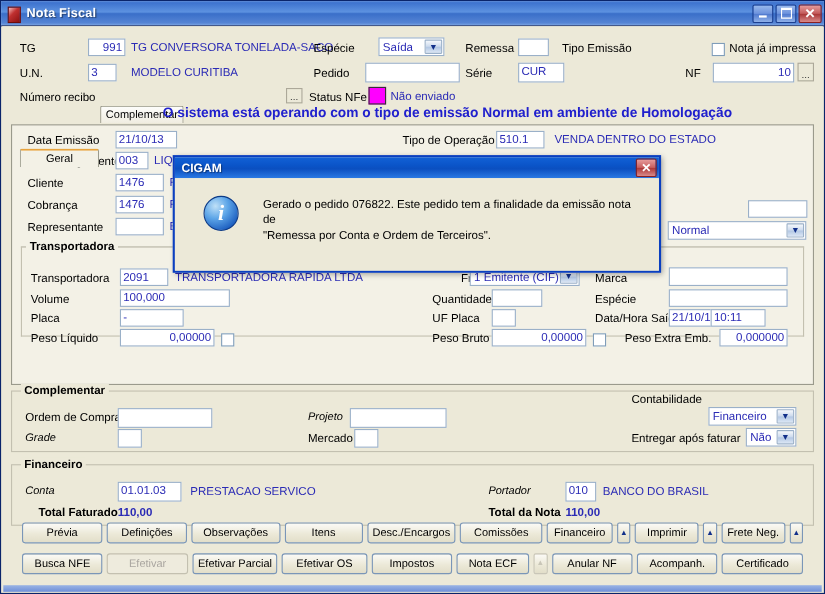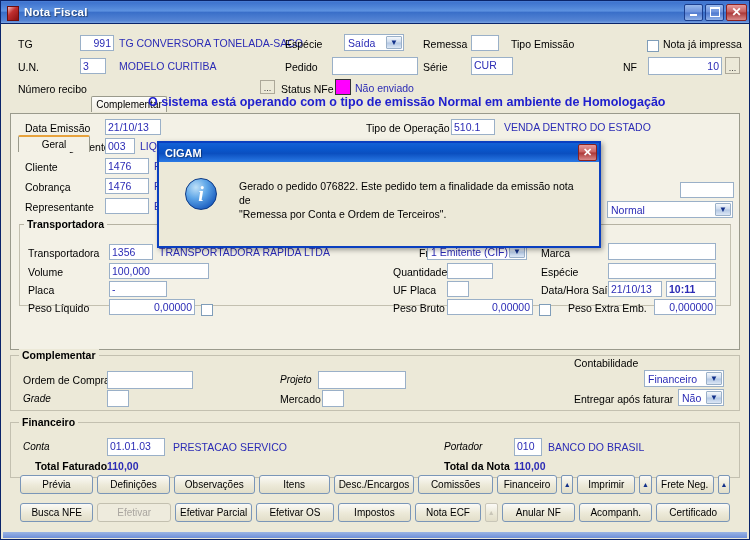--- a/index.html
+++ b/index.html
@@ -306,21 +306,21 @@
       <span class="field abs" style="left:669px; top:68px; width:54px;"></span>
       <span class="combo abs" style="left:596px; top:87px; width:126px;">
         <span>Normal</span>
         <span class="arrow">▼</span>
       </span>
 
       <fieldset class="grp" style="left:8px; top:104px; right:8px; height:86px;">
         <legend>Transportadora</legend>
 
         <span class="lbl abs" style="left:8px; top:17px;">Transportadora</span>
-        <span class="field abs" style="left:89px; top:14px; width:44px;">1356</span>
+        <span class="field abs" style="left:89px; top:14px; width:44px;">2091</span>
         <span class="val abs" style="left:139px; top:16px;">TRANSPORTADORA RAPIDA LTDA</span>
 
         <span class="lbl abs" style="left:373px; top:17px;padding-left:26px;">Frete</span>
         <span class="combo abs" style="left:407px; top:13px; width:100px;">
           <span>1 Emitente (CIF)</span>
           <span class="arrow">▼</span>
         </span>
         <span class="lbl abs" style="left:521px; top:17px;">Marca</span>
         <span class="field abs" style="left:588px; top:13px; width:108px; height:17px;"></span>
 
@@ -330,21 +330,21 @@
         <span class="field abs" style="left:427px; top:33px; width:46px;"></span>
         <span class="lbl abs" style="left:521px; top:36px;">Espécie</span>
         <span class="field abs" style="left:588px; top:33px; width:108px;"></span>
 
         <span class="lbl abs" style="left:8px; top:54px;">Placa</span>
         <span class="field abs" style="left:89px; top:51px; width:58px;">-</span>
         <span class="lbl abs" style="left:373px; top:54px;">UF Placa</span>
         <span class="field abs" style="left:427px; top:51px; width:22px;"></span>
         <span class="lbl abs" style="left:521px; top:54px;">Data/Hora Saída</span>
         <span class="field abs" style="left:588px; top:51px; width:54px;">21/10/13</span>
-        <span class="field abs" style="left:646px; top:51px; width:50px;font-weight:bold;">10:11</span>
+        <span class="field abs" style="left:626px; top:51px; width:50px;">10:11</span>
 
         <span class="lbl abs" style="left:8px; top:72px;">Peso Líquido</span>
         <span class="field num abs" style="left:89px; top:69px; width:86px;">0,00000</span>
         <span class="abs" style="left:181px; top:70px;"><span class="chk"></span></span>
         <span class="lbl abs" style="left:373px; top:72px;">Peso Bruto</span>
         <span class="field num abs" style="left:427px; top:69px; width:86px;">0,00000</span>
         <span class="abs" style="left:519px; top:70px;"><span class="chk"></span></span>
         <span class="lbl abs" style="left:548px; top:72px;">Peso Extra Emb.</span>
         <span class="field num abs" style="left:634px; top:69px; width:62px;">0,000000</span>
       </fieldset>

